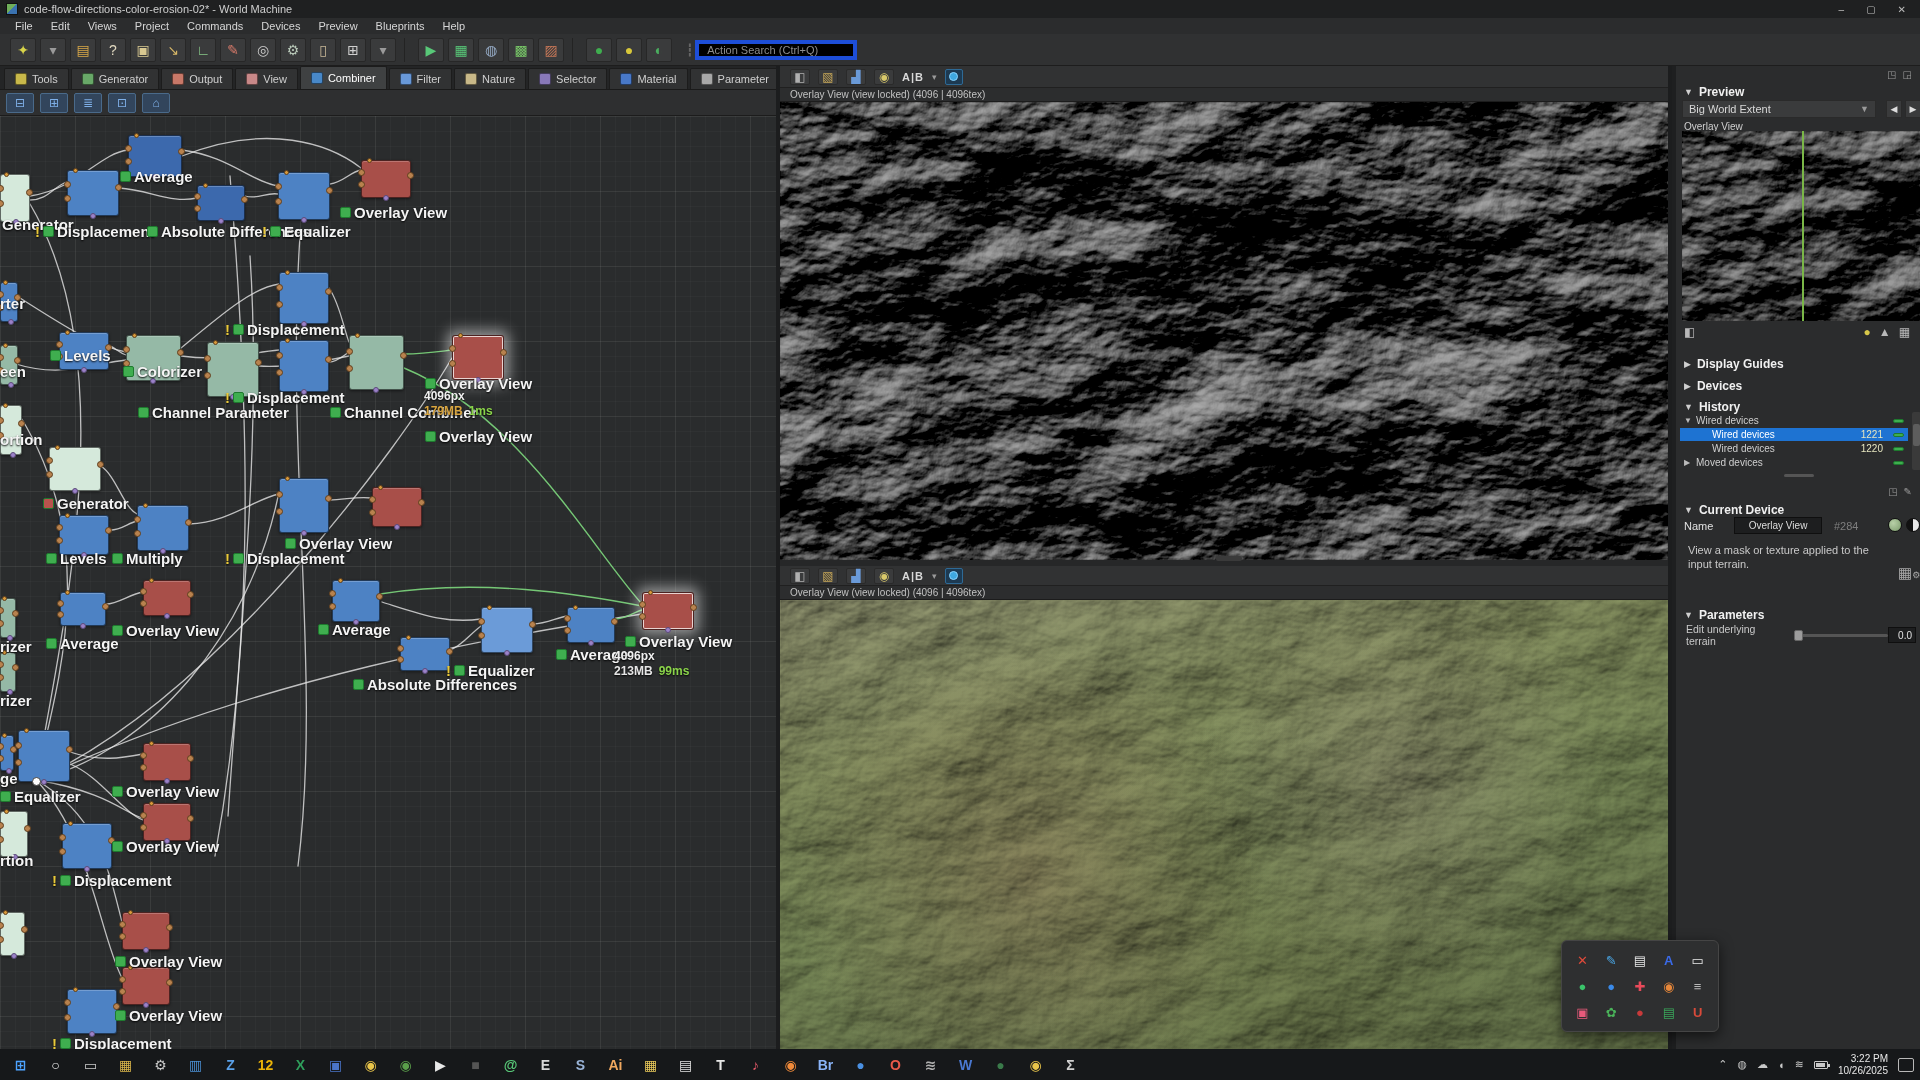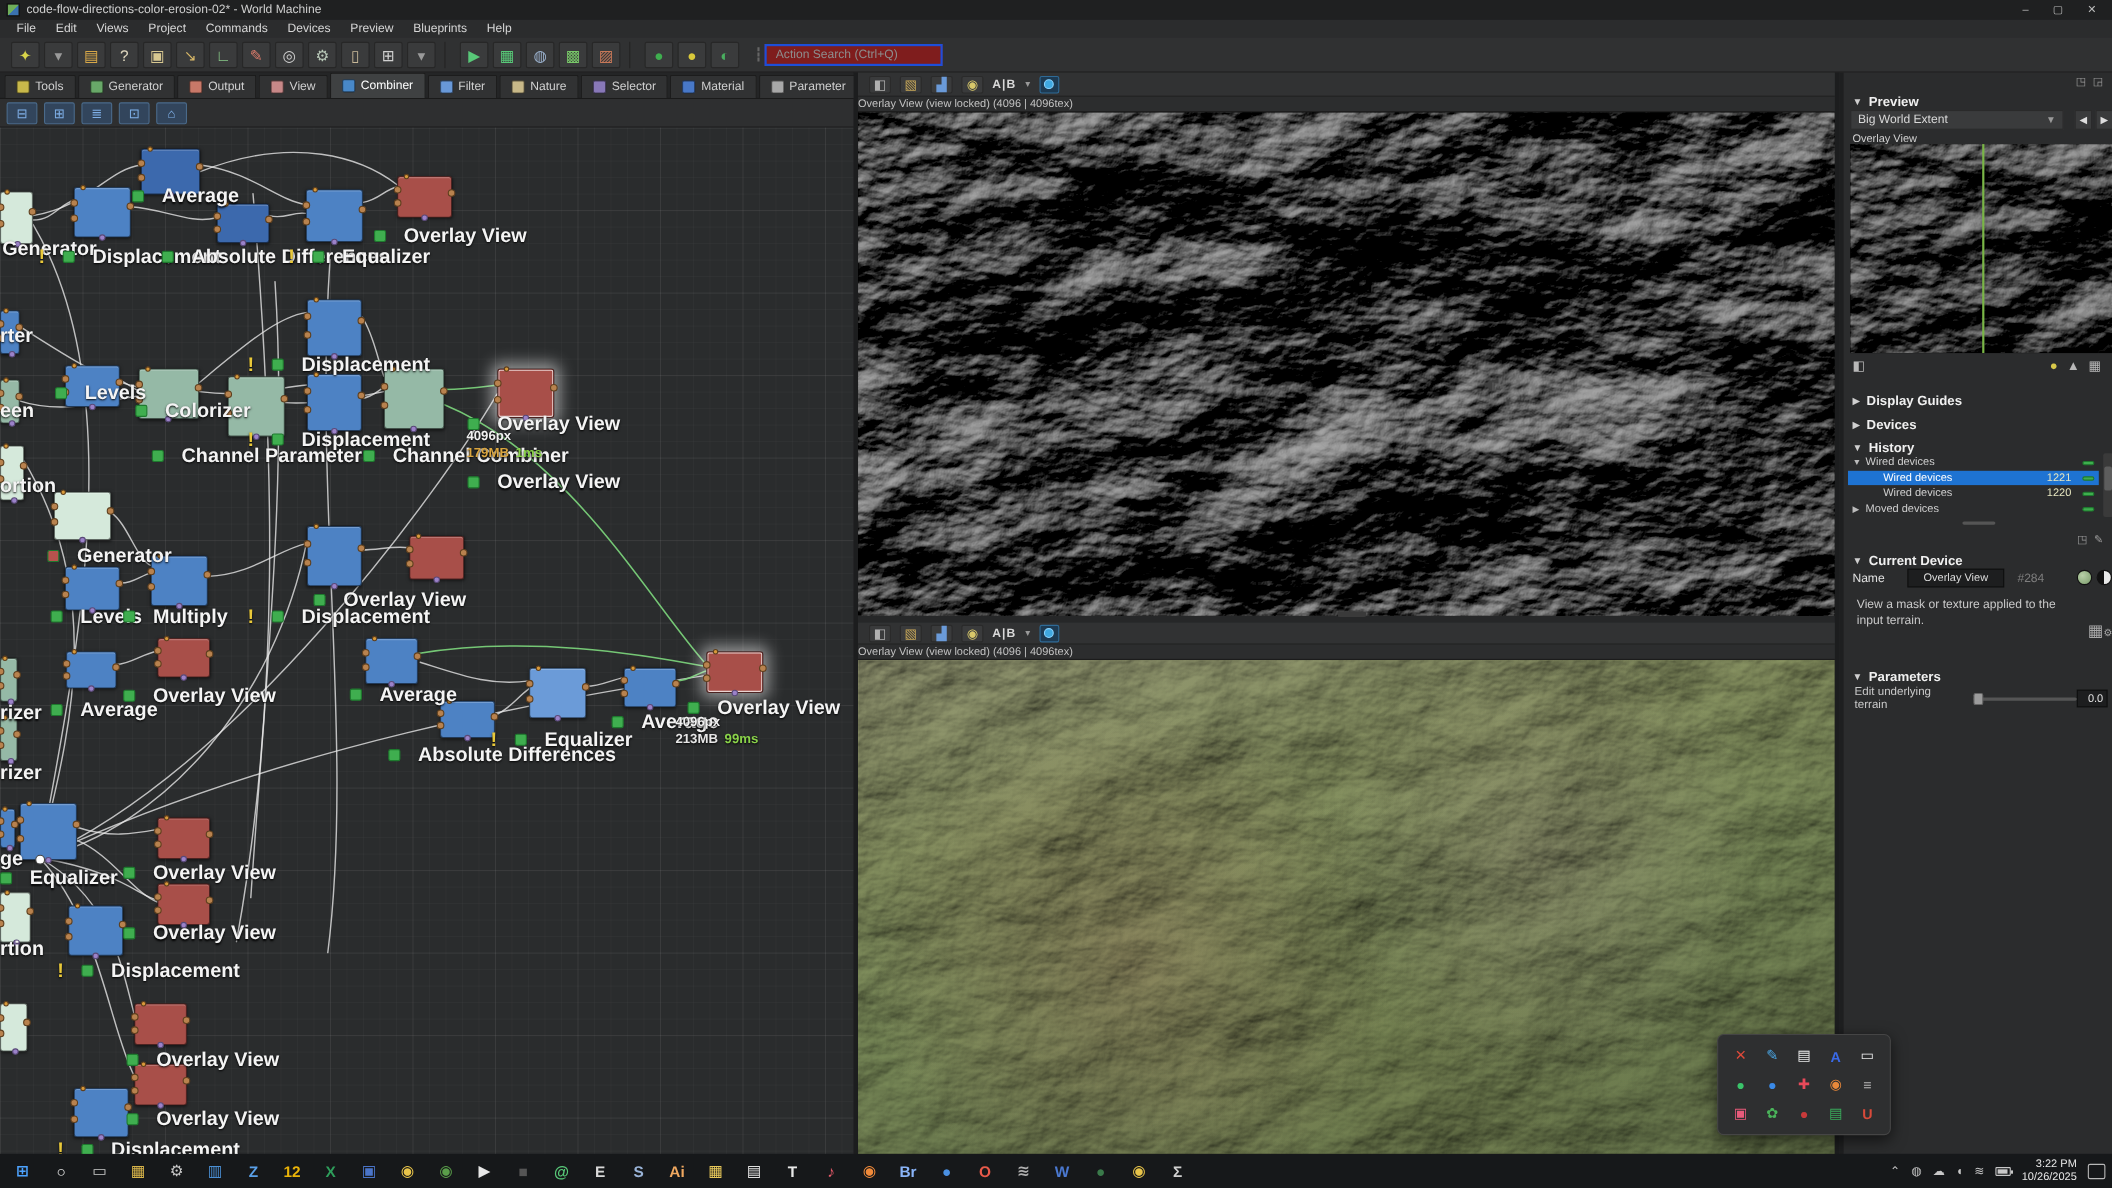--- a/index.html
+++ b/index.html
@@ -10,56 +10,56 @@
 #titlebar{left:0;top:0;width:1920px;height:18px;background:#1f2021;color:#cfcfcf;font-size:11px;display:flex;align-items:center;padding:0 6px;gap:6px}
 #appicon{width:12px;height:12px;background:linear-gradient(135deg,#6fae5a 50%,#3a72b0 50%);border:1px solid #111;flex:none}
 #winctl{margin-left:auto;display:flex;gap:22px;color:#bbb;font-size:10px;padding-right:8px}
 #menubar{left:0;top:18px;width:1920px;height:16px;background:#2b2c2d;display:flex;align-items:center;padding-left:6px}
 #menubar span{color:#d6d6d6;font-size:11px;padding:0 9px;cursor:default}
 #maintoolbar{left:0;top:34px;width:1920px;height:32px;background:#303132;border-bottom:1px solid #1d1d1d;display:flex;align-items:center;padding-left:10px;gap:4px}
 .tbtn{width:26px;height:24px;background:#3a3b3c;border:1px solid #272727;border-radius:2px;display:flex;align-items:center;justify-content:center;font-size:14px;line-height:1}
 .tsep{width:6px;height:24px;background:transparent;border:none;border-left:1px solid #232323;margin:0 4px}
 #searchwrap{margin-left:10px;display:flex;align-items:center;gap:4px}
 #grip{color:#666;font-size:12px;letter-spacing:-2px}
-#searchbox{width:162px;height:20px;background:#7f1d1d;border:2px solid #1d4ed8;color:#8d8d8d;font-size:11px;display:flex;align-items:center;padding:0 8px}
+#searchbox{width:162px;height:20px;background:#000000;border:4px solid #1d4ed8;color:#8d8d8d;font-size:11px;display:flex;align-items:center;padding:0 8px}
 
 #tabstrip{left:0;top:66px;width:776px;height:24px;background:#242526;display:flex;align-items:flex-end;padding-left:4px;border-bottom:1px solid #1a1a1a}
 .tab{height:21px;display:flex;align-items:center;gap:5px;padding:0 10px;background:#313233;border:1px solid #1c1c1c;border-bottom:none;margin-right:2px;font-size:11px;color:#cfcfcf;border-radius:2px 2px 0 0}
 .tab.active{background:#3f4142;color:#fff;height:23px}
 .tabic{width:12px;height:12px;border-radius:2px;border:1px solid rgba(0,0,0,.5);flex:none}
 
 #graphbar{left:0;top:90px;width:776px;height:26px;background:#2e2f30;border-bottom:1px solid #1c1c1c;display:flex;align-items:center;gap:6px;padding-left:6px}
 .gbtn{width:28px;height:20px;background:#32455c;border:1px solid #4a6a8a;border-radius:2px;color:#7fb0e8;font-size:12px;display:flex;align-items:center;justify-content:center}
 #graph{left:0;top:116px;width:776px;height:933px;overflow:hidden;background-color:#2a2c2d;
  background-image:linear-gradient(rgba(255,255,255,.05) 1px,transparent 1px),linear-gradient(90deg,rgba(255,255,255,.05) 1px,transparent 1px),linear-gradient(rgba(255,255,255,.022) 1px,transparent 1px),linear-gradient(90deg,rgba(255,255,255,.022) 1px,transparent 1px);
  background-size:75px 75px,75px 75px,15px 15px,15px 15px}
 .node{position:absolute;border-radius:3px;border:1px solid rgba(0,0,0,.55);box-shadow:inset 0 1px 0 rgba(255,255,255,.22),0 1px 3px rgba(0,0,0,.5)}
 .blue{background:#4d82c4}.blue2{background:#3c69ad}.blue3{background:#6b9bd8}
 .sage{background:#95b9a6}.pale{background:#d5e9db}.red{background:#a84f49}
 .sel{box-shadow:0 0 14px 5px rgba(255,255,255,.5),inset 0 0 0 1px rgba(255,255,255,.75)}
 .p{position:absolute;width:7px;height:7px;border-radius:50%;background:#b8824e;border:1px solid #5e3f1e}
 .p.l1{left:-4px;top:22%}.p.l2{left:-4px;top:55%}.p.r1{right:-4px;top:30%}
 .p.t{top:-3px;left:10%;width:5px;height:5px;background:#d89a3a}
 .p.b{bottom:-4px;left:44%;width:6px;height:6px;background:#9b82c9;border-color:#5a4a78}
-.nlabel{position:absolute;display:flex;align-items:center;gap:16px;font-size:18px;font-weight:700;color:#f4f4f4;text-shadow:0 1px 2px #000;white-space:nowrap}
+.nlabel{position:absolute;display:flex;align-items:center;gap:3px;font-size:15px;font-weight:700;color:#f4f4f4;text-shadow:0 1px 2px #000;white-space:nowrap}
 .nwarn{color:#e9c93a;font-weight:900}.nwarn:empty{display:none}
 .chip{width:11px;height:11px;border-radius:2px;background:#3fae4f;border:1px solid #1e7a2e;flex:none}
 .nstats{position:absolute;font-size:12px;font-weight:700;line-height:15px;text-shadow:0 1px 2px #000;white-space:nowrap}
 .s-size{color:#f0f0f0}.s-mem-o{color:#d9a53f}.s-mem-w{color:#e6e6e6}.s-time{color:#8ad34a;margin-left:6px}
 #wires{position:absolute;left:0;top:0;pointer-events:none}
 #cursor-dot{position:absolute;left:32px;top:661px;width:9px;height:9px;border-radius:50%;background:#fff;border:1px solid #444}
 
 .vsplit{background:#1c1d1e}
 .vptoolbar{background:#313233;display:flex;align-items:center;gap:8px;padding-left:10px;border-bottom:1px solid #202020}
 .vpic{width:20px;height:16px;display:flex;align-items:center;justify-content:center;font-size:12px;background:#3a3b3c;border:1px solid #2a2a2a;border-radius:2px}
 .ab{color:#d8d8d8;font-size:11px;font-weight:700;letter-spacing:1px}
 .caret{color:#9a9a9a;font-size:9px}
 .recbtn{width:18px;height:16px;background:#1d3a52;border:1px solid #2e6a96;border-radius:2px;display:flex;align-items:center;justify-content:center}
 .recdot{width:9px;height:9px;border-radius:50%;background:#3fa8e0;border:1px solid #8ad4ff}
-.vplabel{background:#2c2d2e;color:#c2c2c2;font-size:10px;display:flex;align-items:center;border-bottom:1px solid #1c1c1c}
+.vplabel{background:#2c2d2e;color:#c2c2c2;font-size:10px;display:flex;align-items:center;padding-left:10px;border-bottom:1px solid #1c1c1c}
 .terrwrap{position:absolute;overflow:hidden;background:#0e0e0e}
 .terrwrap svg{position:absolute;left:0;top:0}
 #vp1 svg{filter:brightness(.82) contrast(1.3)}
 #vp2base{position:absolute;inset:0;background:
  radial-gradient(circle at 28% 62%,rgba(148,126,94,.55),transparent 34%),
  radial-gradient(circle at 70% 40%,rgba(150,140,120,.45),transparent 30%),
  radial-gradient(circle at 55% 80%,rgba(120,130,80,.5),transparent 40%),
  linear-gradient(168deg,#939672 0%,#85905f 30%,#798a58 55%,#6e7d50 80%,#67764b 100%)}
 #vp2 svg{mix-blend-mode:multiply;opacity:.92}
 #vp1grip{position:absolute;left:1216px;top:556px;width:26px;height:5px;background:#3a3a3a;border-radius:2px}

